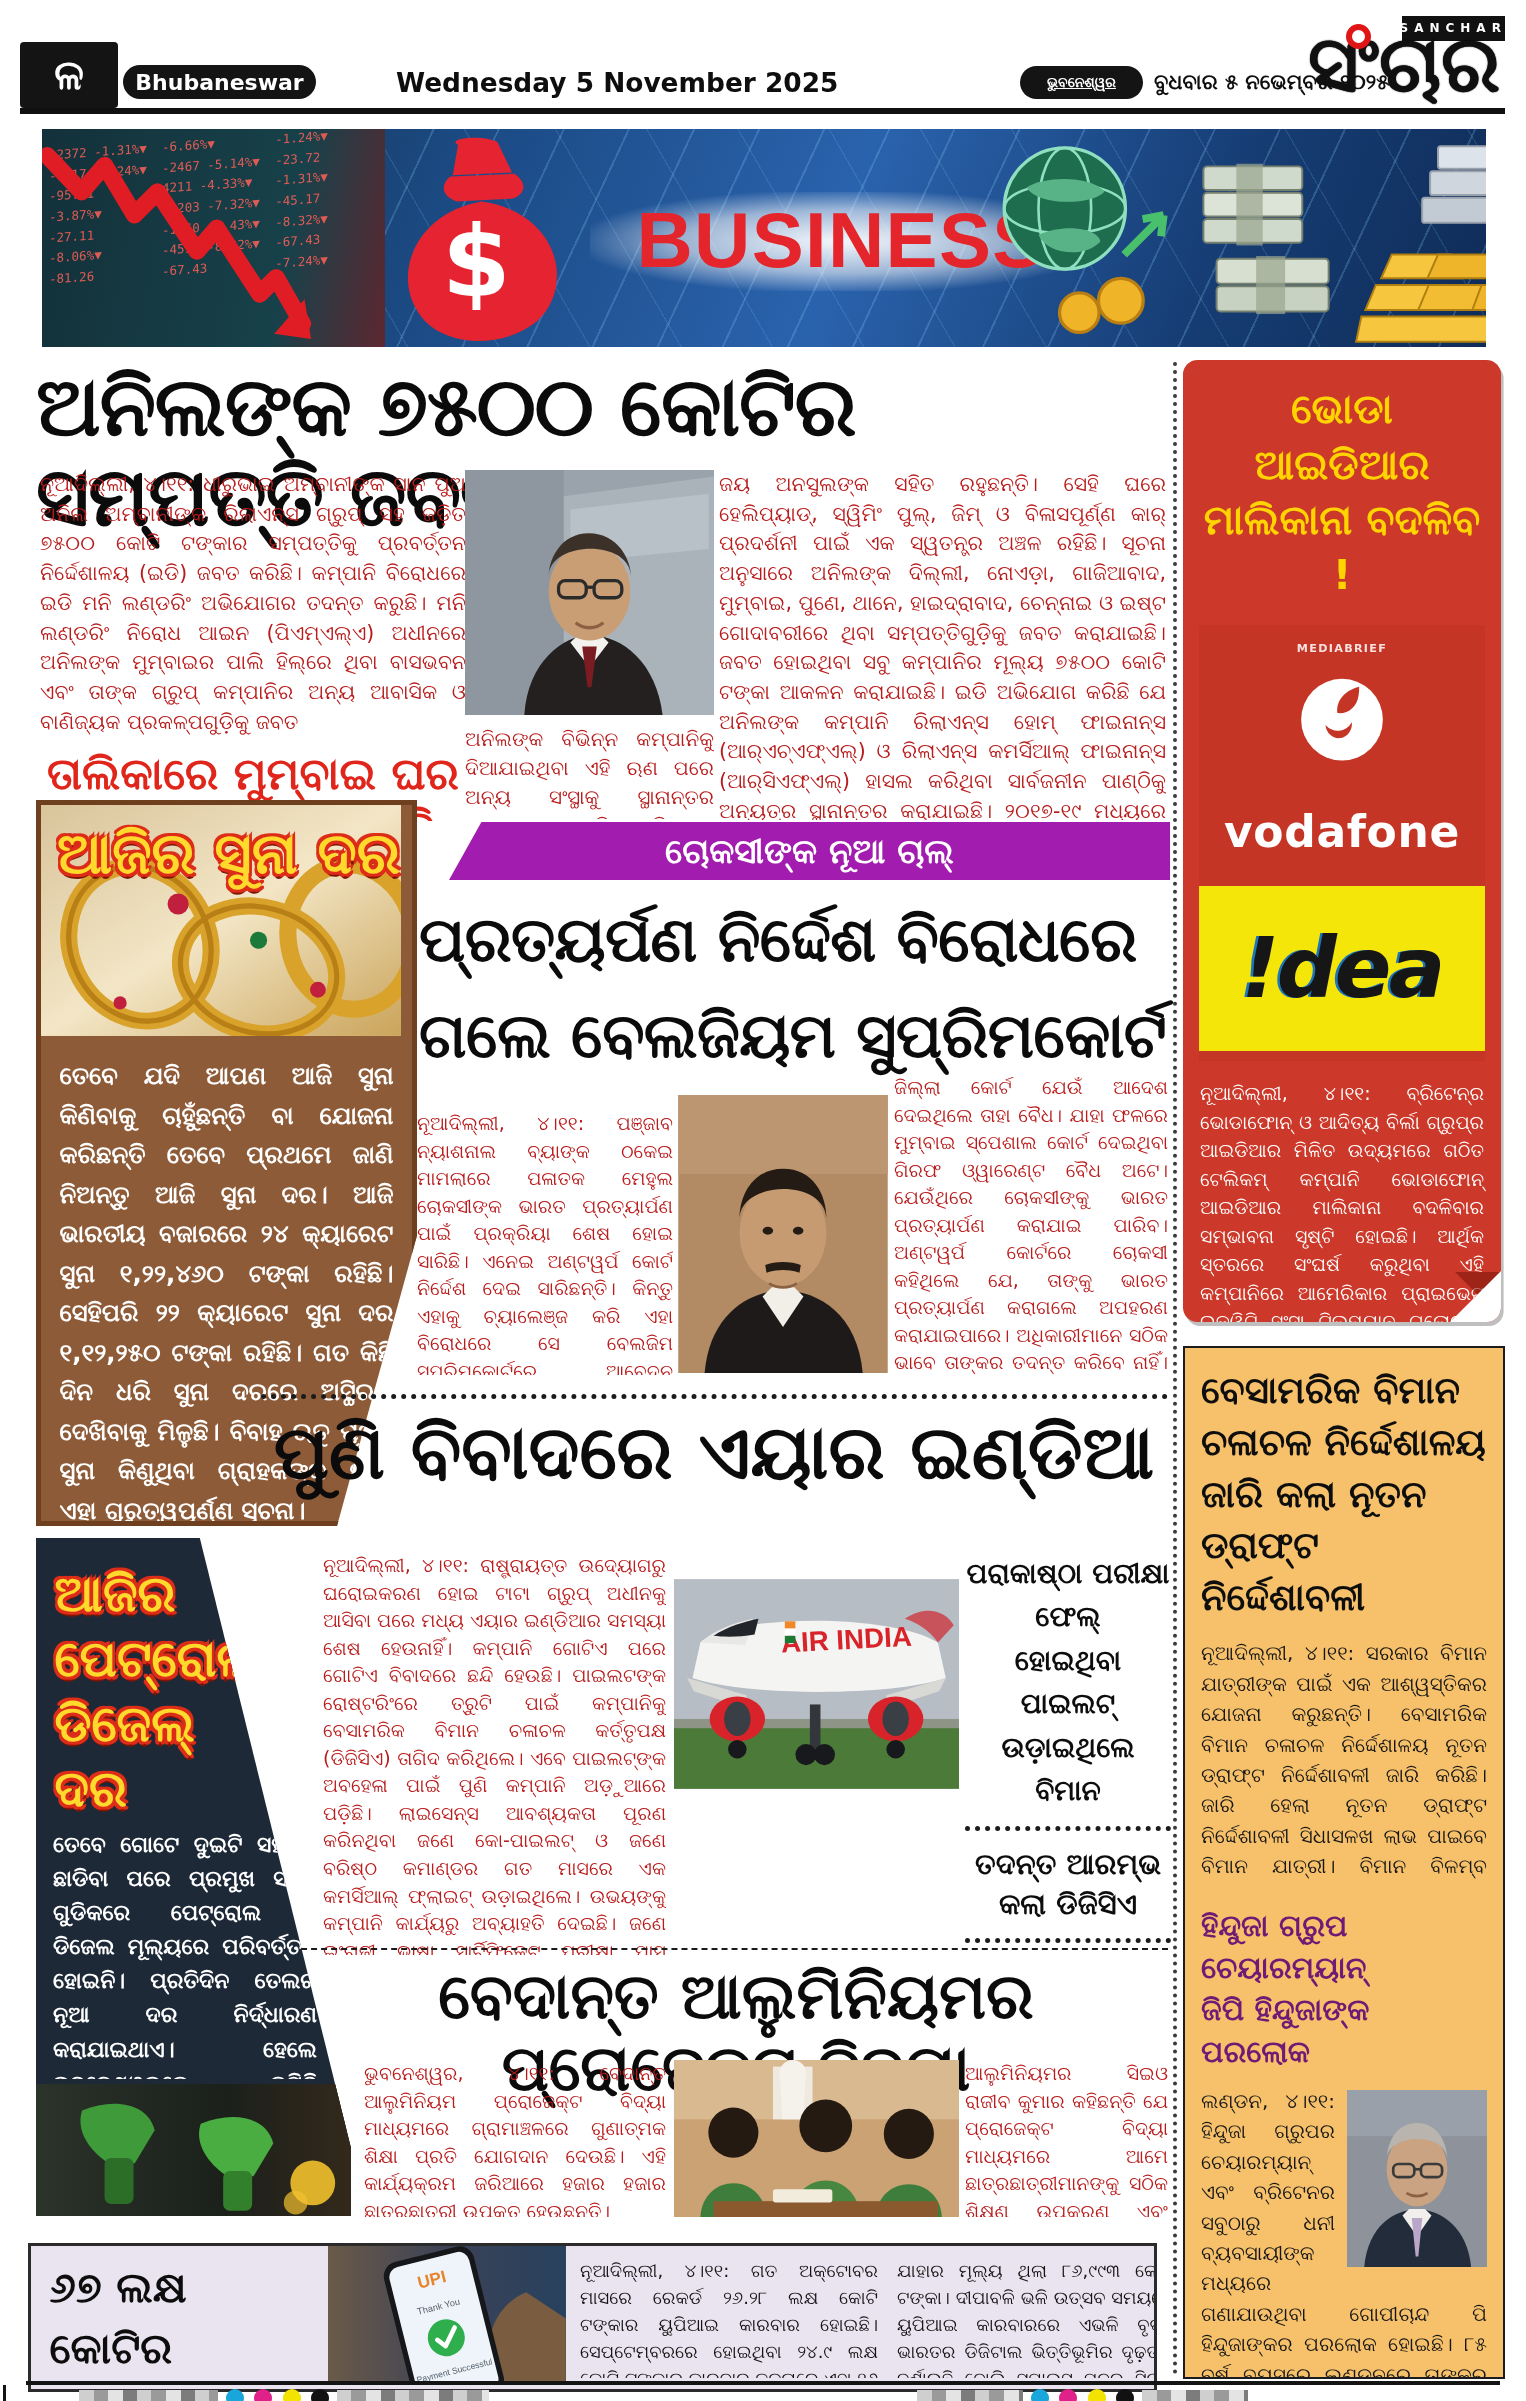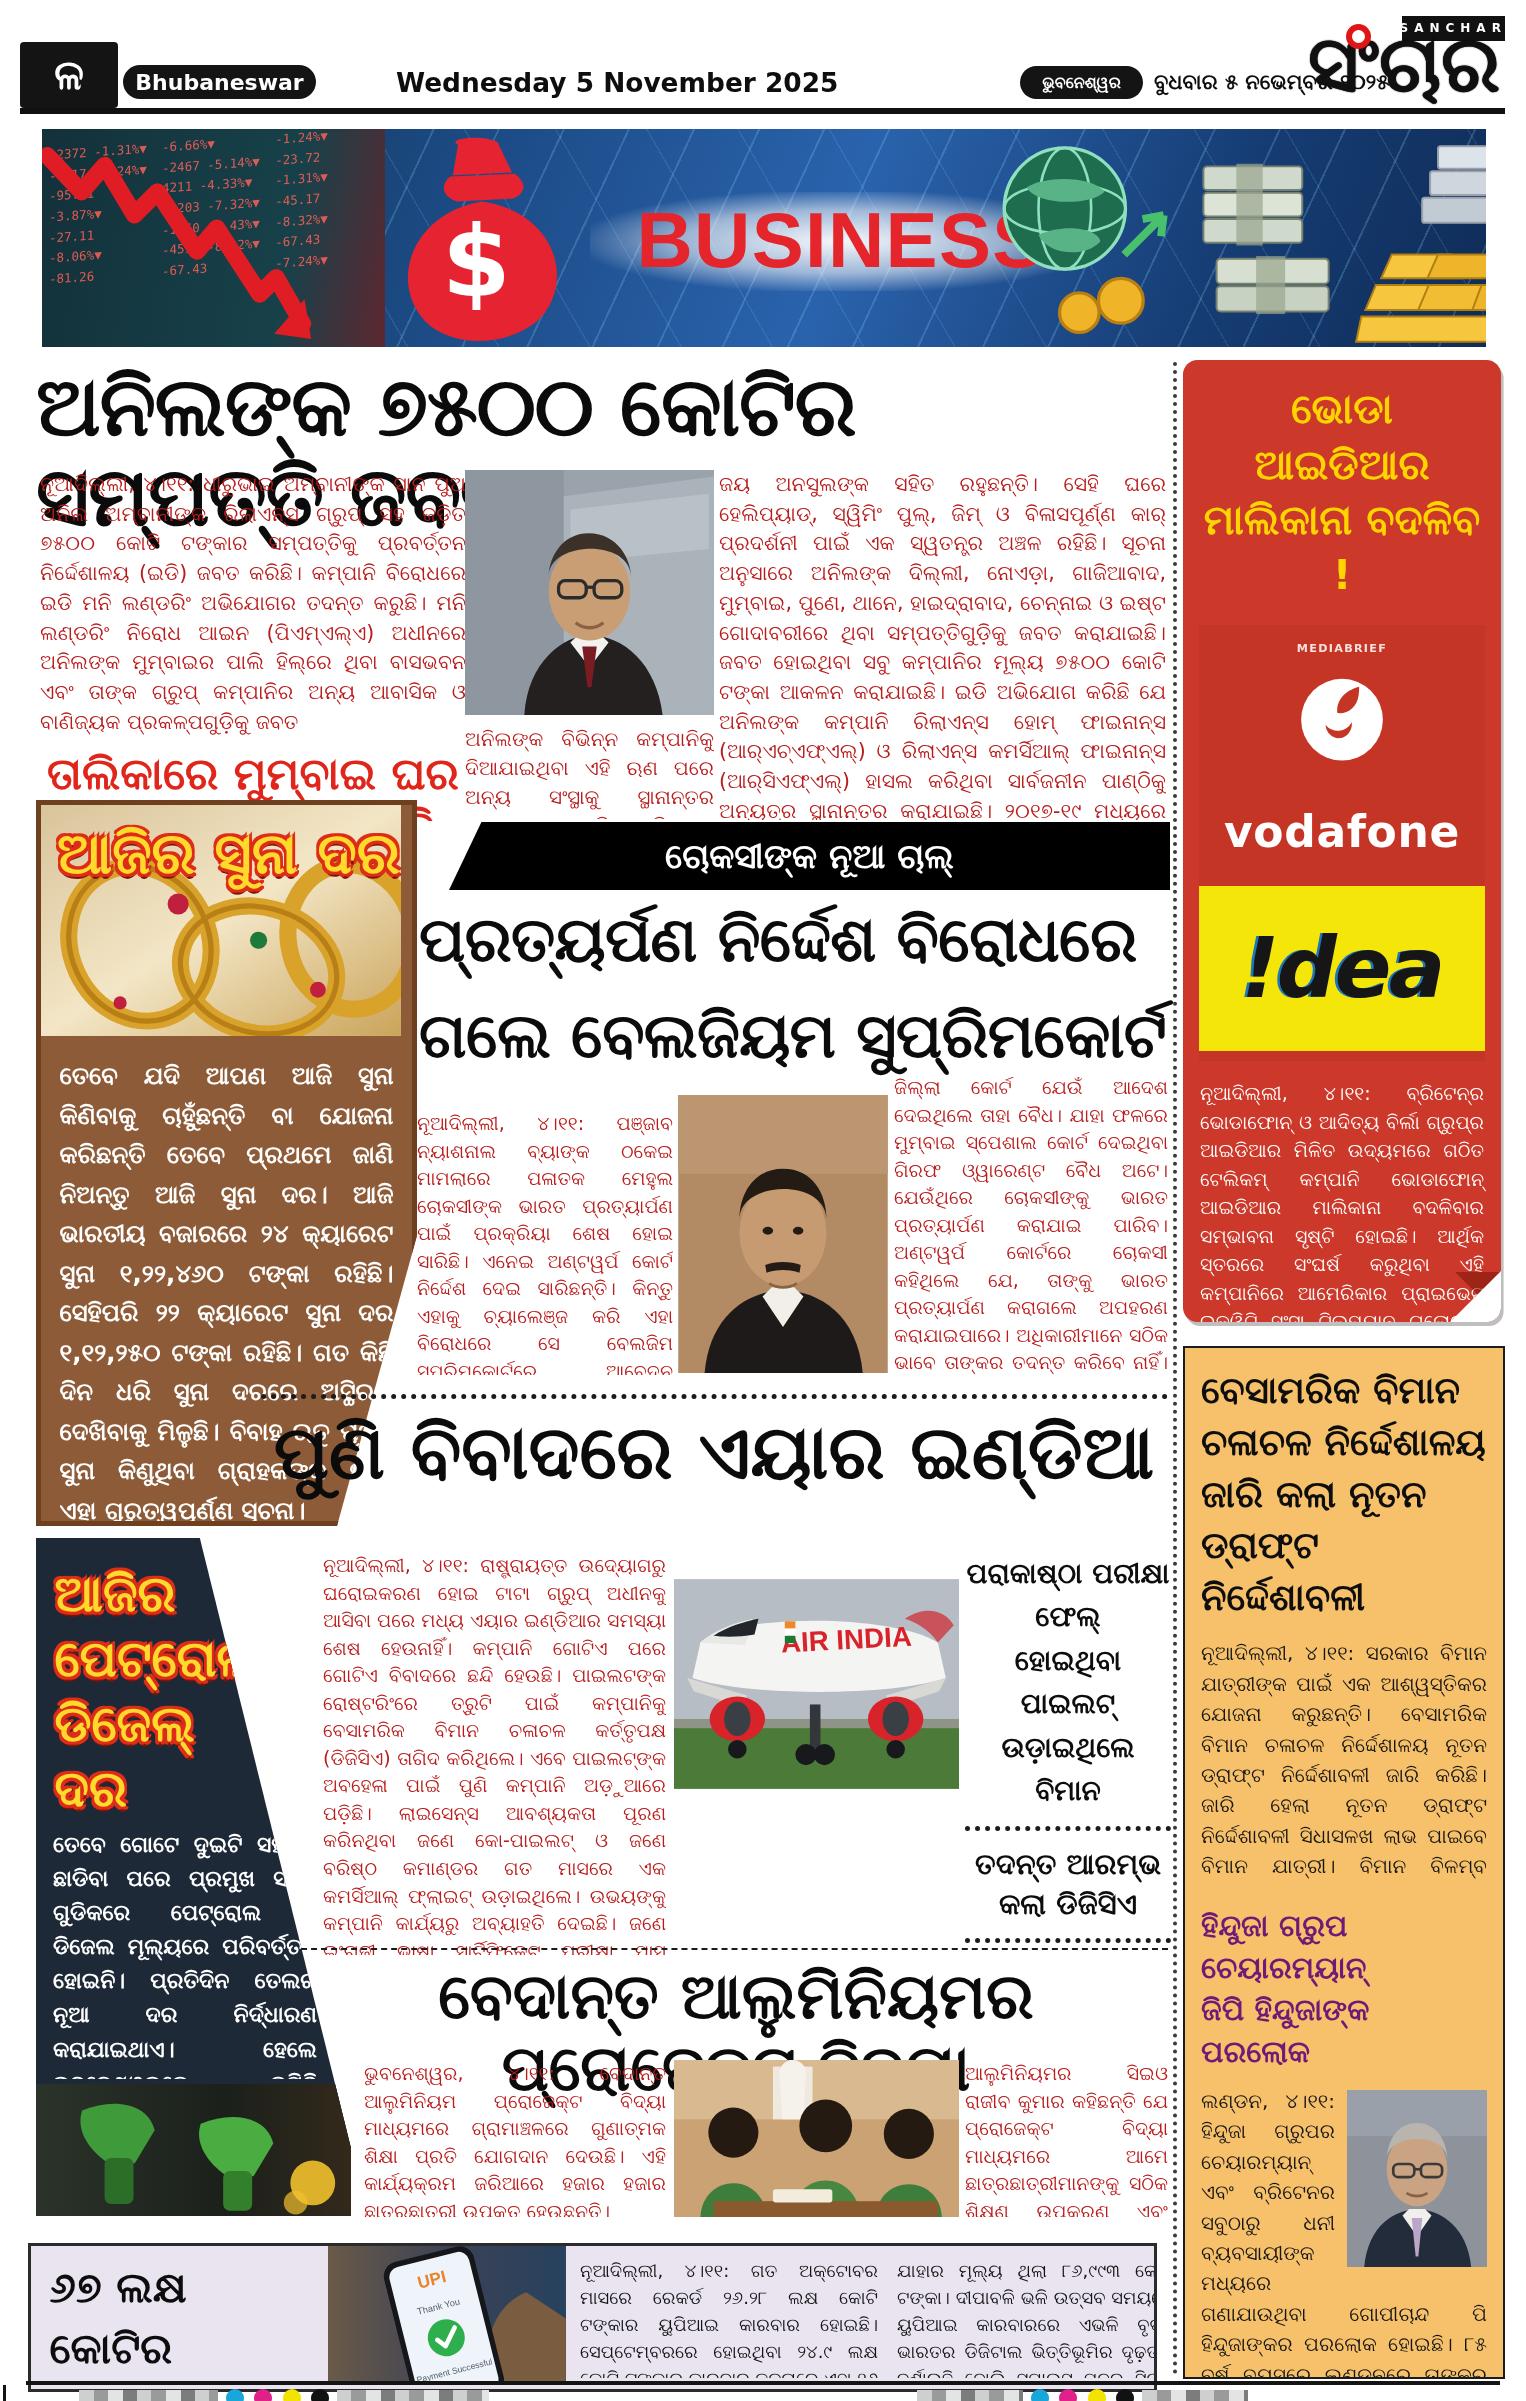--- a/index.html
+++ b/index.html
@@ -32,21 +32,21 @@
   <div class="abs" style="left:0;top:0;width:1526px;height:112px;">
     <div class="abs" style="left:20px;top:42px;width:98px;height:66px;background:#141414;border-radius:4px;display:flex;align-items:center;justify-content:center;">
       <span style="color:#fff;font-size:41px;font-weight:800;">ଳ</span>
     </div>
     <div class="abs pill" style="left:123px;top:65px;width:193px;height:34px;">
       <span style="font-size:22px;font-weight:700;">Bhubaneswar</span>
     </div>
     <div class="abs bold" style="left:396px;top:67px;font-size:26.4px;color:#0e0e0e;">Wednesday 5 November 2025</div>
 
     <div class="abs pill" style="left:1020px;top:66px;width:123px;height:33px;">
-      <span style="font-size:16px;font-weight:700;">ଭୁବନେଶ୍ୱର</span>
+      <span style="font-size:14px;font-weight:700;text-decoration:underline;">ଭୁବନେଶ୍ୱର</span>
     </div>
     <div class="abs bold" style="left:1154px;top:70px;font-size:21px;color:#0e0e0e;">ବୁଧବାର ୫ ନଭେମ୍ବର ୨୦୨୫</div>
 
     <div class="abs" style="left:1308px;top:9.2px;width:198px;height:100px;">
       <div class="abs" style="right:1.3px;top:6.6px;width:103px;height:25px;background:#111;display:flex;align-items:center;justify-content:center;">
         <span style="color:#fff;font-size:12px;letter-spacing:6px;font-weight:700;">SANCHAR</span>
       </div>
       <div class="abs" style="left:0;top:13.2px;font-size:78px;font-weight:800;color:#101010;line-height:1.1;
                   text-shadow:0 0 1.3px #000;">ସଂଚାର</div>
       <div class="abs" style="left:38px;top:14.5px;width:13.2px;height:13.2px;border:6px solid #e01616;border-radius:50%;background:#fff;"></div>
@@ -212,21 +212,21 @@
       </g>
       <circle cx="208" cy="150" r="16" fill="#c01f3e"></circle>
       <circle cx="330" cy="205" r="13" fill="#1c7a3a"></circle>
       <circle cx="420" cy="280" r="12" fill="#c01f3e"></circle>
       <circle cx="120" cy="300" r="10" fill="#c01f3e"></circle>
     </svg>
     <div class="abs outline-yellow" style="left:16px;top:17px;font-size:57px;line-height:1.1;">ଆଜିର ସୁନା ଦର</div>
     <div class="jus" style="padding:20px 18.5px;font-size:24.4px;line-height:1.62;color:#ffffff;font-weight:600;">ତେବେ ଯଦି ଆପଣ ଆଜି ସୁନା କିଣିବାକୁ ଚାହୁଁଛନ୍ତି ବା ଯୋଜନା କରିଛନ୍ତି ତେବେ ପ୍ରଥମେ ଜାଣି ନିଅନ୍ତୁ ଆଜି ସୁନା ଦର। ଆଜି ଭାରତୀୟ ବଜାରରେ ୨୪ କ୍ୟାରେଟ ସୁନା ୧,୨୨,୪୬୦ ଟଙ୍କା ରହିଛି। ସେହିପରି ୨୨ କ୍ୟାରେଟ ସୁନା ଦର ୧,୧୨,୨୫୦ ଟଙ୍କା ରହିଛି। ଗତ କିଛି ଦିନ ଧରି ସୁନା ଦରରେ ଅସ୍ଥିରତା ଦେଖିବାକୁ ମିଳୁଛି। ବିବାହ ଋତୁ ପୂର୍ବରୁ ସୁନା କିଣୁଥିବା ଗ୍ରାହକଙ୍କ ପାଇଁ ଏହା ଗୁରୁତ୍ୱପୂର୍ଣ୍ଣ ସୂଚନା।</div>
   </div>
 
-  <div class="abs" style="left:449px;top:822px;width:721px;height:68px;background:#000000;clip-path:polygon(4.5% 0,100% 0,100% 100%,0 100%);
+  <div class="abs" style="left:449px;top:822px;width:721px;height:58px;background:#a21caf;clip-path:polygon(4.5% 0,100% 0,100% 100%,0 100%);
               display:flex;align-items:center;justify-content:center;">
     <span style="color:#ffffff;font-size:34px;font-weight:800;">ଚୋକସୀଙ୍କ ନୂଆ ଚାଲ୍</span>
   </div>
   <div class="abs hl preline" style="left:419px;top:892px;width:752px;font-size:62px;line-height:1.55;letter-spacing:-0.7px;">ପ୍ରତ୍ୟର୍ପଣ ନିର୍ଦ୍ଦେଶ ବିରୋଧରେ
 ଗଲେ ବେଲଜିୟମ ସୁପ୍ରିମକୋର୍ଟ</div>
 
   <div class="abs body-txt jus" style="left:417px;top:1110px;width:256px;height:265px;font-size:19px;">ନୂଆଦିଲ୍ଲୀ, ୪।୧୧: ପଞ୍ଜାବ ନ୍ୟାଶନାଲ ବ୍ୟାଙ୍କ ଠକେଇ ମାମଲାରେ ପଳାତକ ମେହୁଲ ଚୋକସୀଙ୍କ ଭାରତ ପ୍ରତ୍ୟାର୍ପଣ ପାଇଁ ପ୍ରକ୍ରିୟା ଶେଷ ହୋଇ ସାରିଛି। ଏନେଇ ଅଣ୍ଟୱର୍ପ କୋର୍ଟ ନିର୍ଦ୍ଦେଶ ଦେଇ ସାରିଛନ୍ତି। କିନ୍ତୁ ଏହାକୁ ଚ୍ୟାଲେଞ୍ଜ କରି ଏହା ବିରୋଧରେ ସେ ବେଲଜିମ ସୁପ୍ରିମକୋର୍ଟରେ ଆବେଦନ କରିଛନ୍ତି। ଯାହା ଫଳରେ ଅଧିକାରୀଙ୍କ ସହ ପୁଣି ଲୁଚାଛପା ଖେଳ ଆରମ୍ଭ ହୋଇଛି। ରିପୋର୍ଟ ଅନୁସାରେ, ଅକ୍ଟୋବର ୧୭ ତାରିଖରେ କୋର୍ଟ ଆଦେଶ ଦେଇଥିଲେ।</div>
 
   <svg class="abs" style="left:678px;top:1095px;" width="210" height="278" viewBox="0 0 318 422">
     <rect width="318" height="422" fill="#b28a63"></rect>

